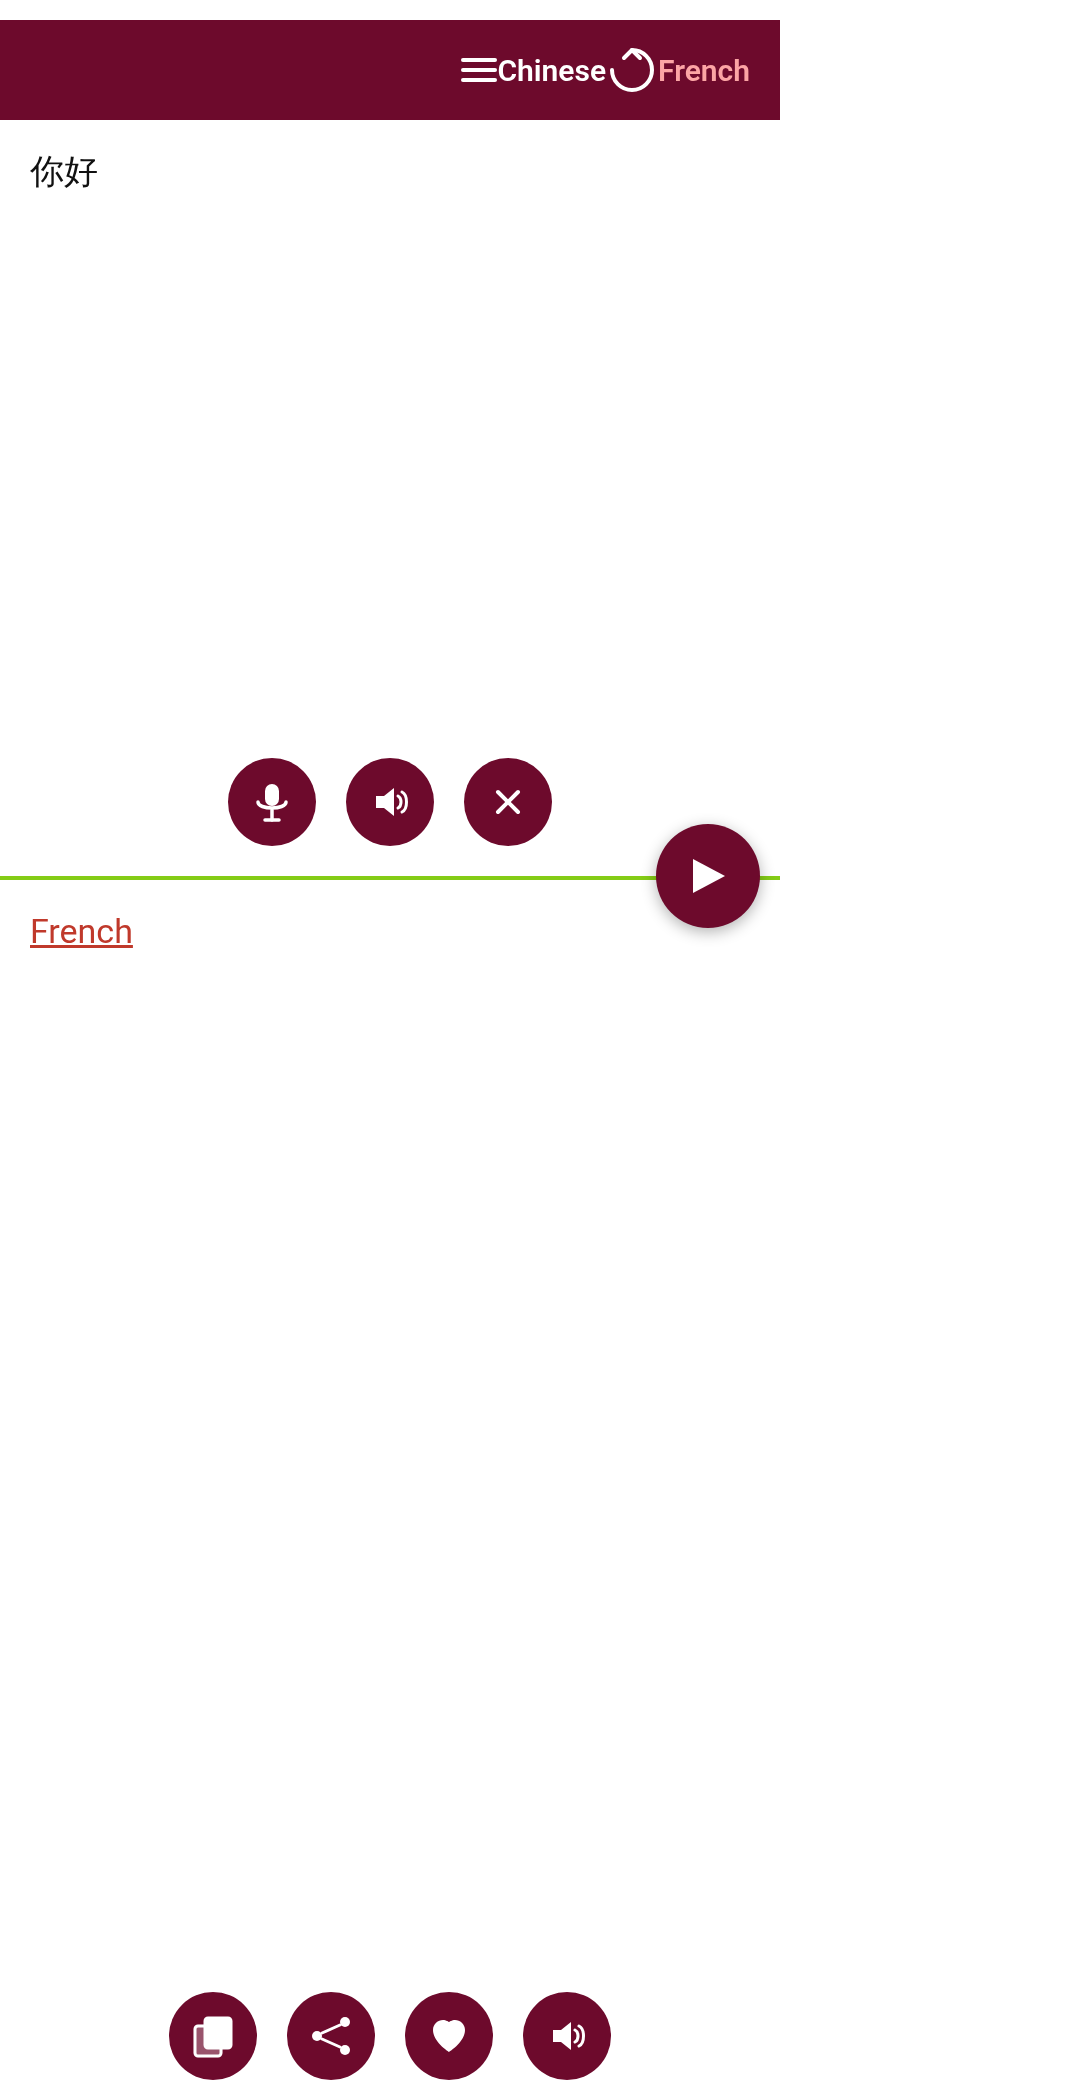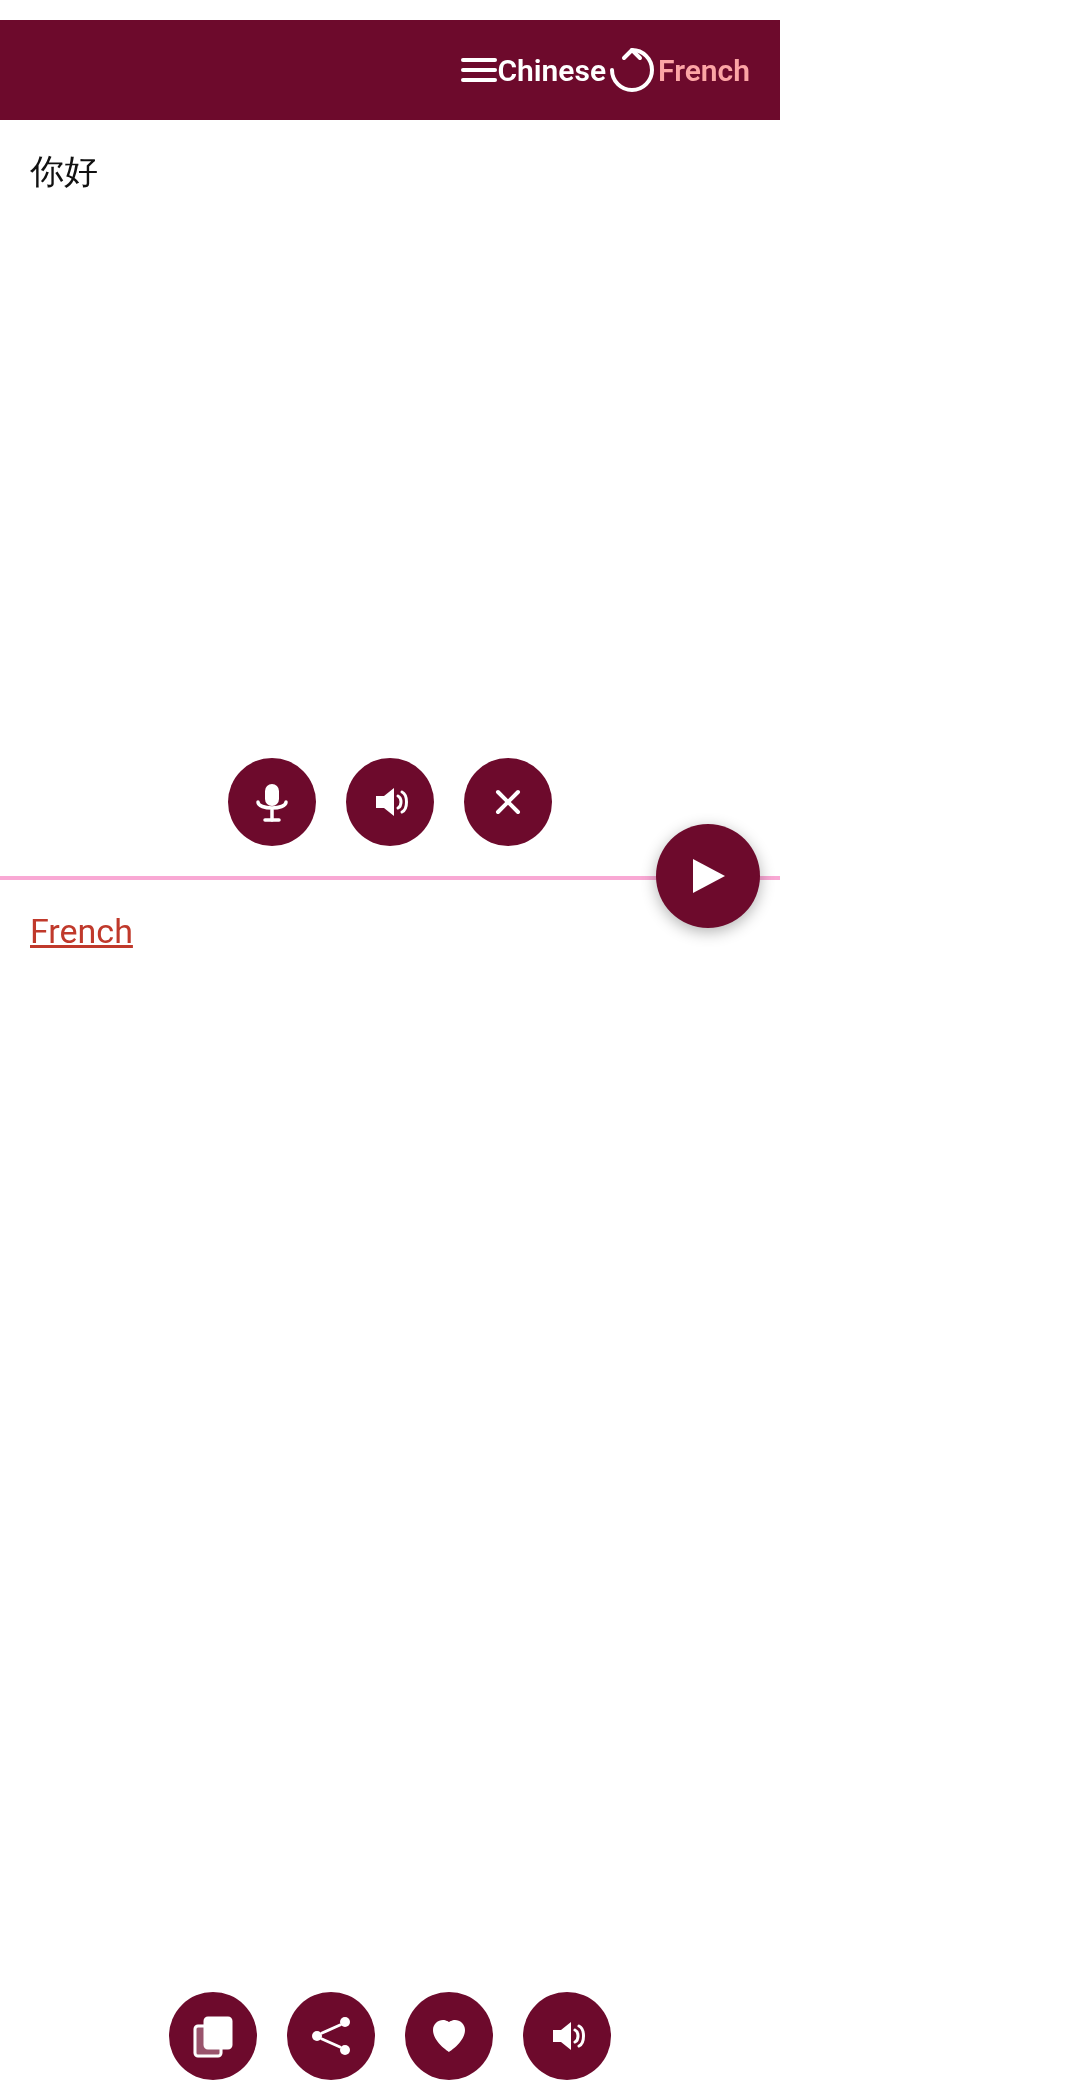--- a/index.html
+++ b/index.html
@@ -66,21 +66,21 @@
 
     .header-lang-right {
       color: #fca5a5;
       font-size: 30px;
       font-weight: 600;
       cursor: pointer;
     }
 
     .input-section {
       background: #fff;
-      border-bottom: 4px solid #f9a8d4;
+      border-bottom: 4px solid #84cc16;
       position: relative;
       height: 760px;
       display: flex;
       flex-direction: column;
     }
 
     .input-text {
       flex: 1;
       padding: 28px 30px;
       font-size: 34px;

